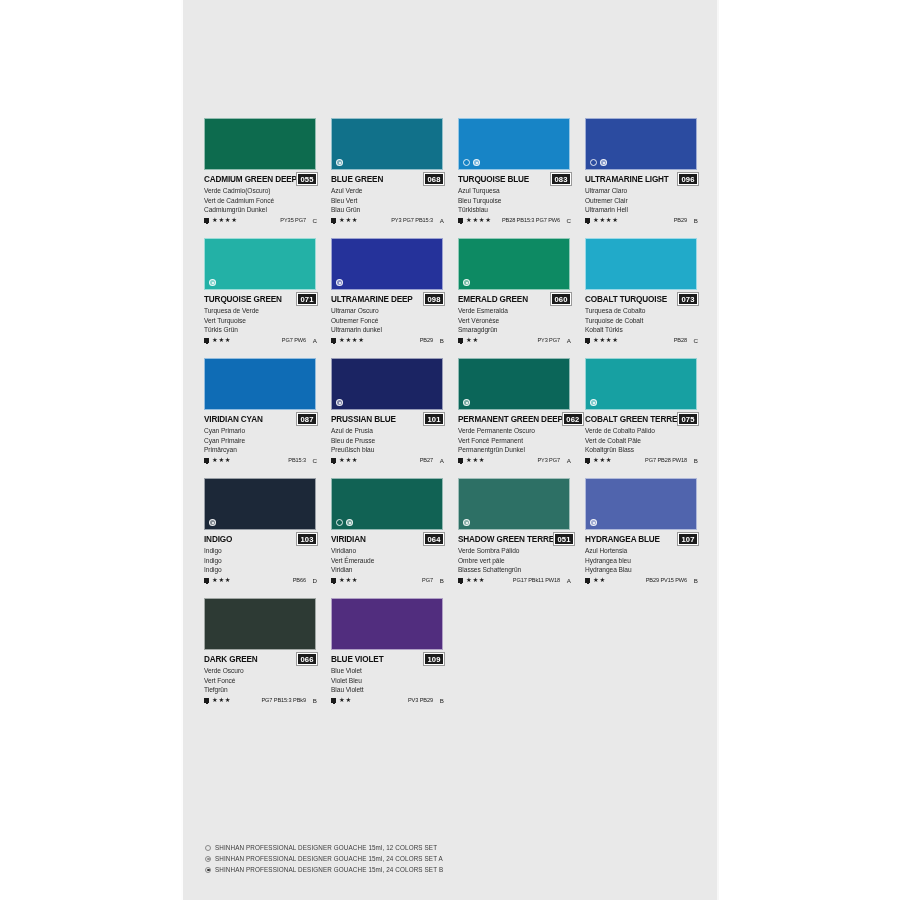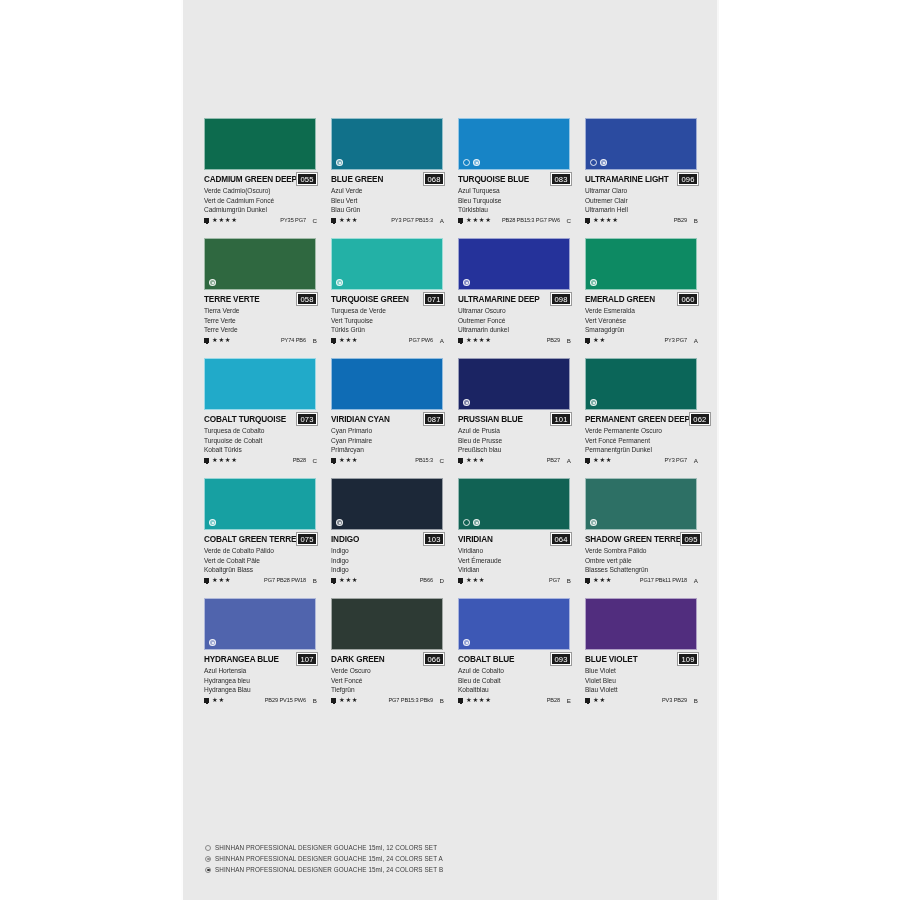--- a/index.html
+++ b/index.html
@@ -84,21 +84,21 @@
   .cname {
     font-size: 8.2px;
     font-weight: bold;
     letter-spacing: -0.15px;
     color: #101010;
     white-space: nowrap;
     font-family: "Liberation Sans", sans-serif;
   }
   .cnum {
     font-size: 7.6px;
-    font-weight: normal;
+    font-weight: bold;
     color: #ffffff;
     background: #1c1c1c;
     padding: 0.5px 2.5px 0.5px 2.5px;
     border: 1px solid #ffffff;
     outline: 1px solid #9a9a9a;
     letter-spacing: 0.1px;
     line-height: 1.25;
   }
   .tr {
     font-size: 6.6px;
@@ -251,40 +251,20 @@
           <div class="tr">Outremer Clair</div>
           <div class="tr">Ultramarin Hell</div>
           <div class="footline">
             <span class="opq half"></span>
             <span class="stars">★★★★</span>
             <span class="pig">PB29</span>
             <span class="ser">B</span>
           </div>
         </div>
         <div class="cell">
-          <div class="swatch" style="background: rgb(47, 104, 64);">
-            <div class="marks">
-              <span class="mk target"></span>
-            </div>
-          </div>
-          <div class="nameline">
-            <div class="cname">TERRE VERTE</div>
-            <div class="cnum">058</div>
-          </div>
-          <div class="tr">Tierra Verde</div>
-          <div class="tr">Terre Verte</div>
-          <div class="tr">Terre Verde</div>
-          <div class="footline">
-            <span class="opq half"></span>
-            <span class="stars">★★★</span>
-            <span class="pig">PY74 PB6</span>
-            <span class="ser">B</span>
-          </div>
-        </div>
-        <div class="cell">
           <div class="swatch" style="background: rgb(35, 177, 166);">
             <div class="marks">
               <span class="mk target"></span>
             </div>
           </div>
           <div class="nameline">
             <div class="cname">TURQUOISE GREEN</div>
             <div class="cnum">071</div>
           </div>
           <div class="tr">Turquesa de Verde</div>
@@ -471,21 +451,21 @@
           </div>
         </div>
         <div class="cell">
           <div class="swatch" style="background: rgb(45, 112, 101);">
             <div class="marks">
               <span class="mk target"></span>
             </div>
           </div>
           <div class="nameline">
             <div class="cname">SHADOW GREEN TERRE</div>
-            <div class="cnum">095</div>
+            <div class="cnum">051</div>
           </div>
           <div class="tr">Verde Sombra Pálido</div>
           <div class="tr">Ombre vert pâle</div>
           <div class="tr">Blasses Schattengrün</div>
           <div class="footline">
             <span class="opq half"></span>
             <span class="stars">★★★</span>
             <span class="pig">PG17 PBk11 PW18</span>
             <span class="ser">A</span>
           </div>
@@ -517,40 +497,20 @@
             <div class="cnum">066</div>
           </div>
           <div class="tr">Verde Oscuro</div>
           <div class="tr">Vert Foncé</div>
           <div class="tr">Tiefgrün</div>
           <div class="footline">
             <span class="opq half"></span>
             <span class="stars">★★★</span>
             <span class="pig">PG7 PB15:3 PBk9</span>
             <span class="ser">B</span>
-          </div>
-        </div>
-        <div class="cell">
-          <div class="swatch" style="background: rgb(61, 88, 181);">
-            <div class="marks">
-              <span class="mk target"></span>
-            </div>
-          </div>
-          <div class="nameline">
-            <div class="cname">COBALT BLUE</div>
-            <div class="cnum">093</div>
-          </div>
-          <div class="tr">Azul de Cobalto</div>
-          <div class="tr">Bleu de Cobalt</div>
-          <div class="tr">Kobaltblau</div>
-          <div class="footline">
-            <span class="opq half"></span>
-            <span class="stars">★★★★</span>
-            <span class="pig">PB28</span>
-            <span class="ser">E</span>
           </div>
         </div>
         <div class="cell">
           <div class="swatch" style="background: rgb(81, 45, 126);"></div>
           <div class="nameline">
             <div class="cname">BLUE VIOLET</div>
             <div class="cnum">109</div>
           </div>
           <div class="tr">Blue Violet</div>
           <div class="tr">Violet Bleu</div>

